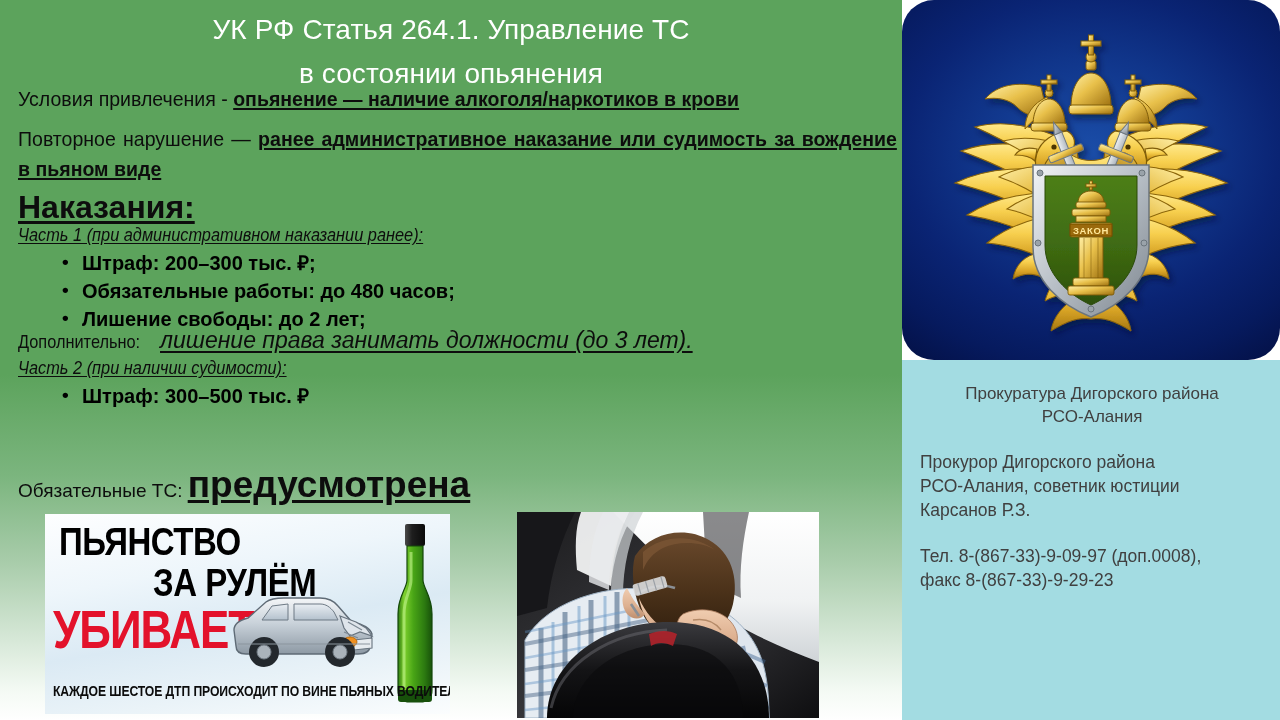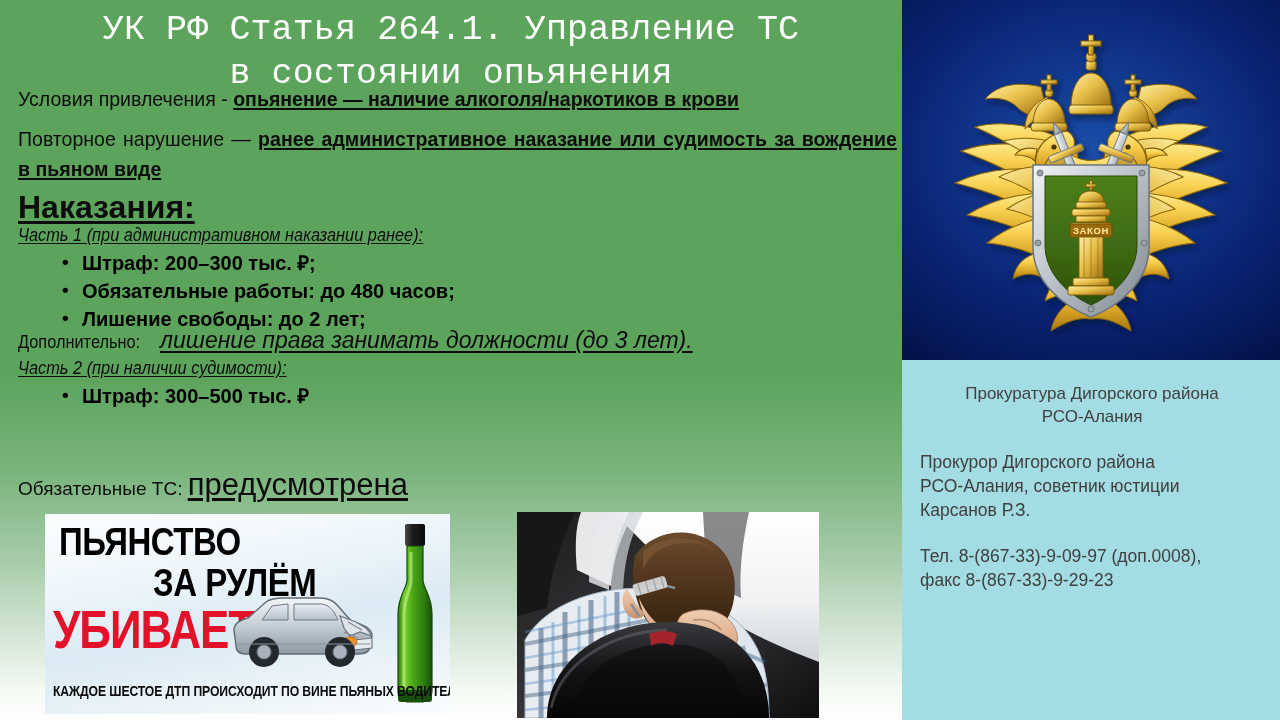--- a/index.html
+++ b/index.html
@@ -31,26 +31,25 @@
        #ffffff 100%);
   }
 
   .title-wrap {
     position: absolute;
     left: 0; top: 8px; width: 902px;
     text-align: center;
     color: #ffffff;
   }
   .title-line {
-    font-size: 35px;
+    font-size: 28px;
     line-height: 44px;
     font-weight: 400;
     letter-spacing: 0.1px;
     white-space: nowrap;
-    font-family: Liberation Mono, monospace;
   }
 
   .body-text { position: absolute; color: #0d0d0d; }
 
   .cond1 {
     left: 18px; top: 86px; width: 880px;
     font-size: 21px; line-height: 26px;
     font-stretch: condensed;
     transform: scaleX(0.93);
     transform-origin: left center;
@@ -138,33 +137,34 @@
   .add2 { top: 438px; }
 
   .conf {
     left: 18px; top: 470px;
     font-size: 19px;
     line-height: 30px;
     white-space: nowrap;
   }
   .conf .lbl { font-size: 19px; }
   .conf .val {
-    font-size: 31px;
-    font-weight: 400;
+    font-size: 37px;
+    font-weight: 700;
     text-decoration: underline;
     text-underline-offset: 3px;
   }
 
   
   #emblem-panel {
     position: absolute;
     left: 902px; top: 0;
     width: 378px; height: 360px;
     background: radial-gradient(ellipse 80% 70% at 50% 42%, #1a4da8 0%, #10358a 38%, #0a2474 62%, #061a5e 85%, #04124a 100%);
     overflow: hidden;
+    border-radius: 32px;
   }
   #emblem-svg { position: absolute; left: 50%; top: 50%; transform: translate(-50%,-50%); }
 
   
   #contact-panel {
     position: absolute;
     left: 902px; top: 360px;
     width: 378px; height: 360px;
     background: #a3dce2;
     color: #404040;

